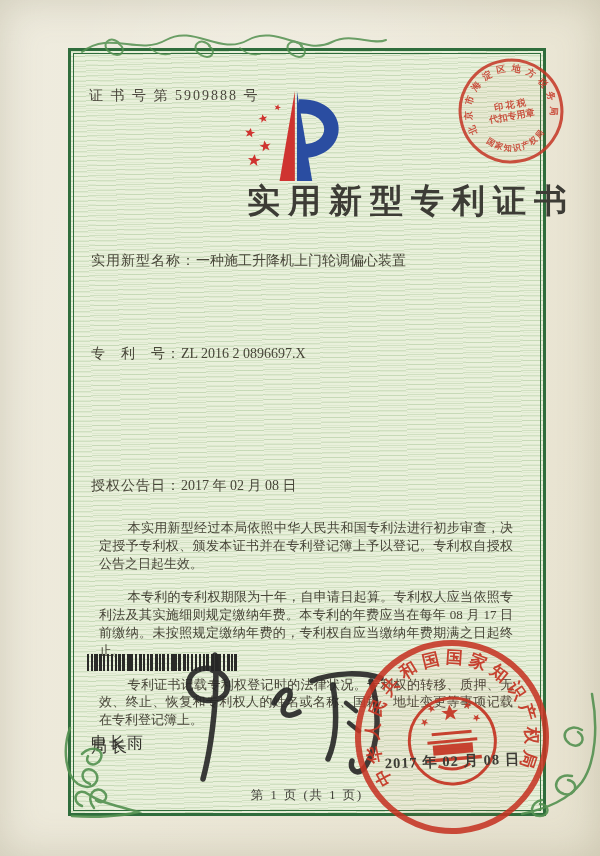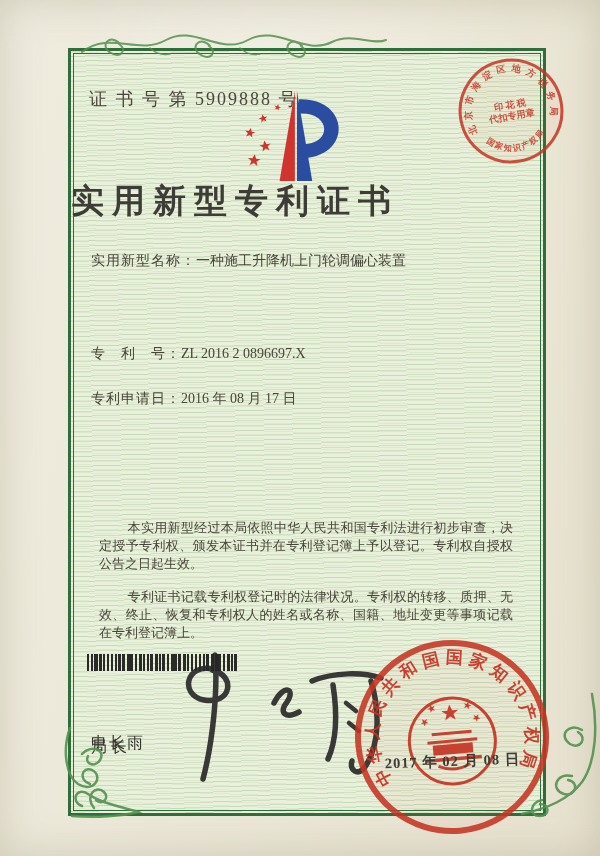--- a/index.html
+++ b/index.html
@@ -29,25 +29,25 @@
     position:absolute;left:68px;top:48px;width:478px;height:768px;
     box-sizing:border-box;border:3px solid var(--frame-green);
     background:
       repeating-linear-gradient(178deg, rgba(116,165,96,.22) 0 1px, rgba(0,0,0,0) 1px 5px),
       repeating-linear-gradient(2deg, rgba(116,165,96,.10) 0 1px, rgba(0,0,0,0) 1px 4px),
       var(--panel);
   }
   .frame::before{
     content:"";position:absolute;inset:2px;border:1px solid var(--frame-green);pointer-events:none;
   }
-  .cert-number{position:absolute;left:18px;top:36px;font-size:18px;letter-spacing:2px;color:#4a463c;}
+  .cert-number{position:absolute;left:18px;top:36px;font-size:14px;letter-spacing:2px;color:#4a463c;}
   .logo{position:absolute;left:155px;top:36px;width:150px;height:98px;}
   .title{
-    position:absolute;left:0;top:128px;width:100%;text-align:left;
-    font-size:33px;font-weight:700;letter-spacing:8px;color:#3d3c36;
+    position:absolute;left:0;top:128px;width:100%;text-align:right;
+    font-size:33px;font-weight:700;letter-spacing:8px;color:#3d3c36;padding-left:32px;
   }
   .field-row{position:absolute;left:20px;right:18px;font-size:14px;color:var(--ink);white-space:nowrap;}
   .field-label{letter-spacing:1px;}
   .paragraphs{
     position:absolute;left:12px;right:14px;top:452px;
     font-size:13px;line-height:17.8px;color:var(--ink);text-align:justify;
   }
   .paragraphs p{margin:16px;text-indent:2.2em;}
   .barcode{
     position:absolute;left:16px;top:603px;width:150px;height:17px;
@@ -123,26 +123,27 @@
     </svg>
 
     <div class="title">实用新型专利证书</div>
 
     <div class="field-row" style="top:201px">
       <span class="field-label">实用新型名称：</span><span class="field-value">一种施工升降机上门轮调偏心装置</span>
     </div>
     <div class="field-row" style="top:294px">
       <span class="field-label">专　利　号：</span><span class="field-value">ZL 2016 2 0896697.X</span>
     </div>
-    <div class="field-row" style="top:339px">
-      <span class="field-label">专利申请日：</span><span class="field-value">2016 年 08 月 17 日</span>
+    <div class="field-row" style="top:426px">
+      <span class="field-label">授权公告日：</span><span class="field-value">2017 年 02 月 08 日</span>
     </div>
 
     <div class="paragraphs">
       <p>本实用新型经过本局依照中华人民共和国专利法进行初步审查，决定授予专利权、颁发本证书并在专利登记簿上予以登记。专利权自授权公告之日起生效。</p>
+      <p>本专利的专利权期限为十年，自申请日起算。专利权人应当依照专利法及其实施细则规定缴纳年费。本专利的年费应当在每年 08 月 17 日前缴纳。未按照规定缴纳年费的，专利权自应当缴纳年费期满之日起终止。</p>
       <p>专利证书记载专利权登记时的法律状况。专利权的转移、质押、无效、终止、恢复和专利权人的姓名或名称、国籍、地址变更等事项记载在专利登记簿上。</p>
     </div>
 
     <div class="barcode"></div>
 
     <div class="director-title">局长</div>
     <div class="director-name">申长雨</div>
 
     <svg class="signature" viewBox="0 0 225 165">
       <g fill="none" stroke="#262626" stroke-width="5.5" stroke-linecap="round" stroke-linejoin="round" opacity=".9">
@@ -176,20 +177,21 @@
         <path d="M80,96 L120,96" fill="none" stroke-width="3"></path>
         <path d="M75,104 L125,104" fill="none" stroke-width="3"></path>
         <rect x="80" y="107" width="40" height="10" stroke="none"></rect>
         <path d="M72,122 L128,122" fill="none" stroke-width="3.5"></path>
         <path d="M84,128 q16,8 32,0" fill="none" stroke-width="3"></path>
       </g>
     </svg>
 
     <div class="seal-date">2017 年 02 月 08 日</div>
 
+    <div class="page-footer">第 1 页 (共 1 页)</div>
   </div>
 
   <svg class="bl-flourish" viewBox="0 0 84 98">
     <g fill="none" stroke="var(--vine-green)" stroke-width="2.5" stroke-linecap="round" opacity=".9">
       <path d="M10,4 C2,26 6,52 18,60 C34,70 44,52 32,46 C22,42 18,56 30,60"></path>
       <path d="M12,92 C36,94 62,92 78,88 C60,82 42,80 28,70 C16,62 10,78 22,82"></path>
       <path d="M22,30 c10,-10 24,-4 18,6 c-5,8 -16,4 -12,-4"></path>
       <path d="M34,84 c-10,-12 2,-24 10,-16 c6,6 -2,14 -8,8"></path>
     </g>
   </svg>

